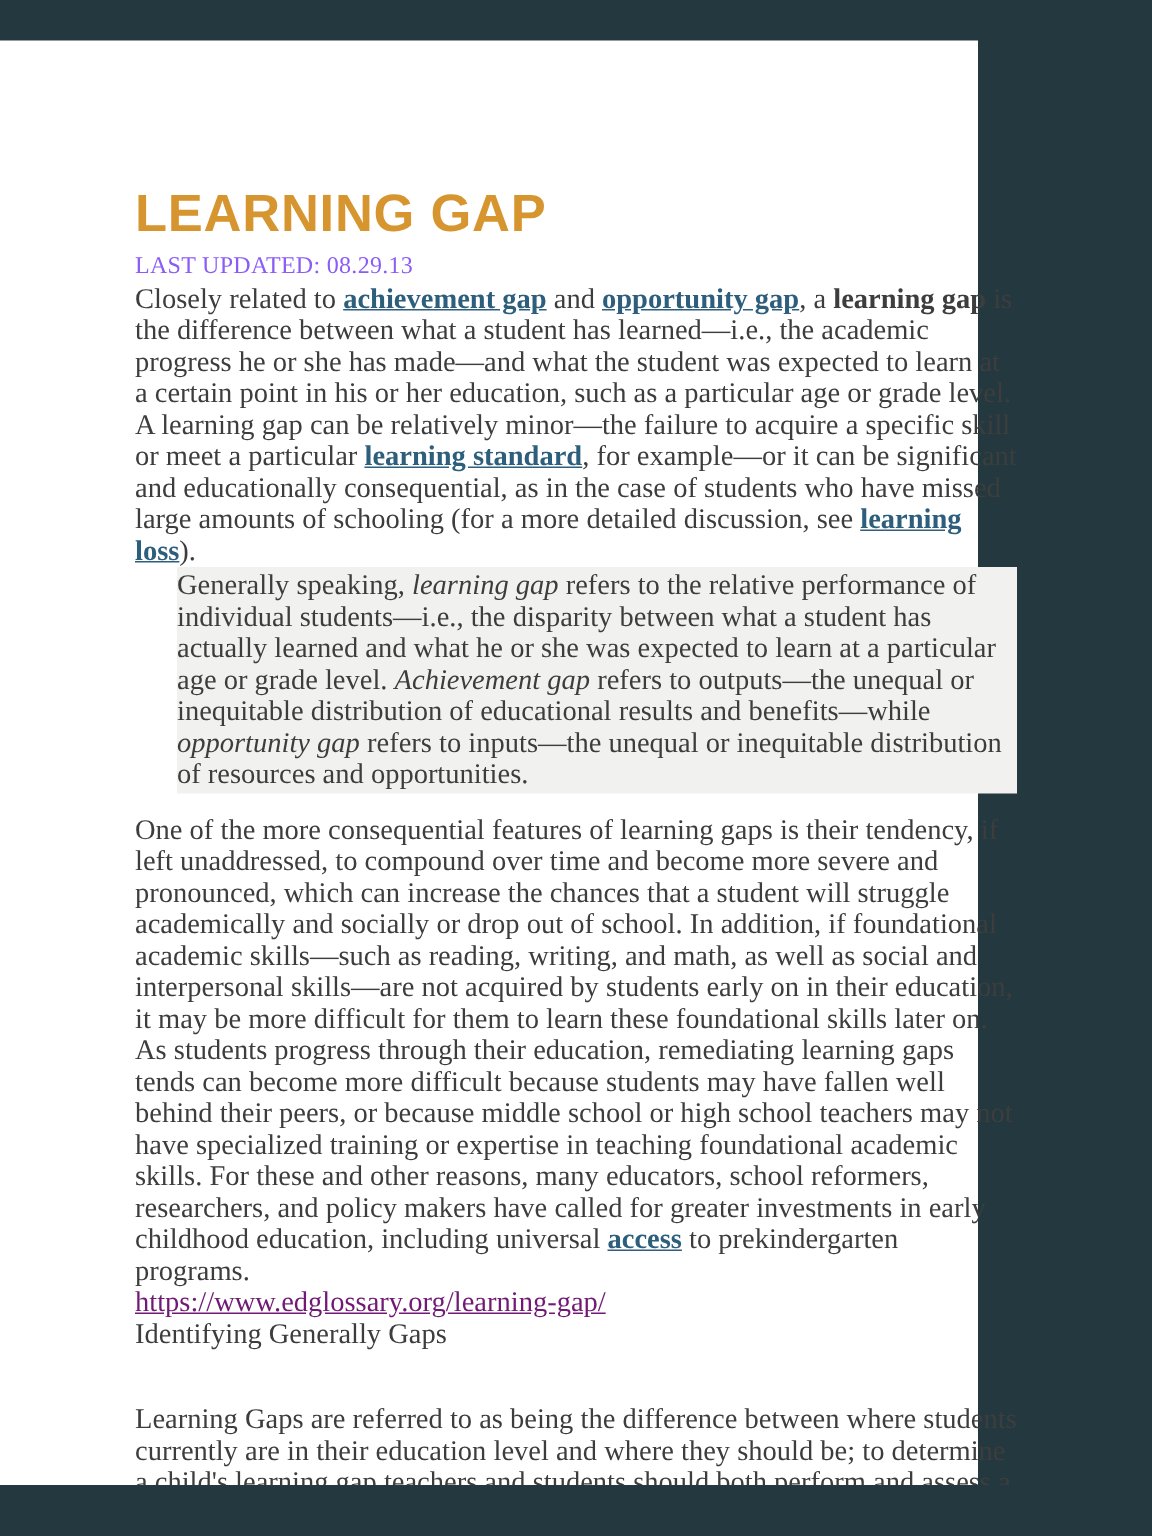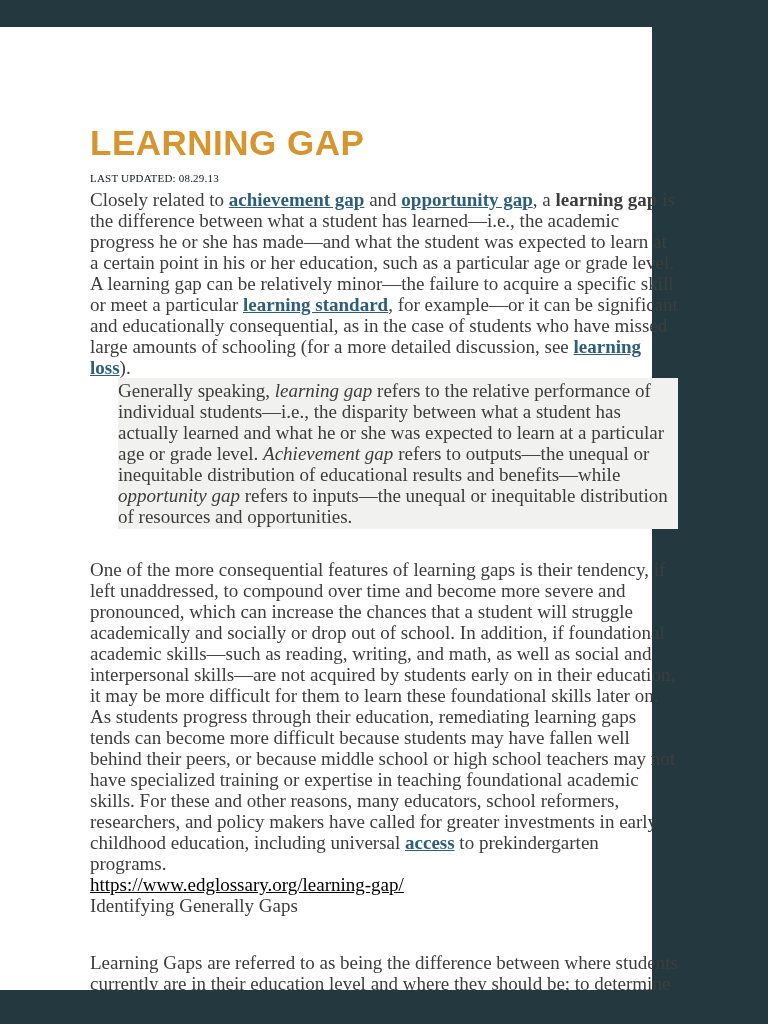--- a/index.html
+++ b/index.html
@@ -37,37 +37,37 @@
   h1.doc-title {
     margin: 98px 0 6px 0;
     font-family: "Liberation Sans", "DejaVu Sans", sans-serif;
     font-weight: bold;
     font-size: 35px;
     line-height: 36px;
     letter-spacing: 0.5px;
     color: #d6952e;
   }
   .last-updated {
-    font-size: 11px;
+    font-size: 16px;
     line-height: 22.3px;
-    color: #0f172a;
+    color: #8b5cf6;
     letter-spacing: 0.2px;
   }
   p.para {
     margin: 0;
     font-size: 19px;
     line-height: 21px;
     color: #3d3d3d;
   }
   p.para.highlight {
     background: #f1f1ef;
     padding: 2px 0;
     margin-left: 28px;
   }
-  p.para.spaced { margin-top: 30px; }
+  p.para.spaced { margin-top: 14px; }
   p.para.spaced-lg { margin-top: 36px; }
   .plain { font-style: normal; font-weight: normal; }
   .bold { font-weight: bold; }
   .italic { font-style: italic; }
   a.link, a.url {
     color: #2d5e7c;
     text-decoration: underline;
     cursor: pointer;
   }
   a.link { font-weight: bold; }
@@ -78,20 +78,20 @@
 <div class="viewer-bar top"></div>
 
 <div class="page">
   <div class="content">
     <h1 class="doc-title" style="color: rgb(214, 149, 46);">LEARNING GAP</h1>
     <div class="last-updated">LAST UPDATED: 08.29.13</div>
     <div>
         <p class="para"><span class="plain">Closely related to </span><a class="link" href="#" style="color: rgb(45, 94, 124);">achievement gap</a><span class="plain"> and </span><a class="link" href="#" style="color: rgb(45, 94, 124);">opportunity gap</a><span class="plain">, a </span><span class="bold">learning gap</span><span class="plain"> is the difference between what a student has learned—i.e., the academic progress he or she has made—and what the student was expected to learn at a certain point in his or her education, such as a particular age or grade level. A learning gap can be relatively minor—the failure to acquire a specific skill or meet a particular </span><a class="link" href="#" style="color: rgb(45, 94, 124);">learning standard</a><span class="plain">, for example—or it can be significant and educationally consequential, as in the case of students who have missed large amounts of schooling (for a more detailed discussion, see </span><a class="link" href="#" style="color: rgb(45, 94, 124);">learning loss</a><span class="plain">).</span></p>
         <p class="para highlight" style="background: rgb(241, 241, 239);"><span class="plain">Generally speaking, </span><span class="italic">learning gap</span><span class="plain"> refers to the relative performance of individual students—i.e., the disparity between what a student has actually learned and what he or she was expected to learn at a particular age or grade level. </span><span class="italic">Achievement gap</span><span class="plain"> refers to outputs—the unequal or inequitable distribution of educational results and benefits—while </span><span class="italic">opportunity gap</span><span class="plain"> refers to inputs—the unequal or inequitable distribution of resources and opportunities.</span></p>
         <p class="para spaced"><span class="plain">One of the more consequential features of learning gaps is their tendency, if left unaddressed, to compound over time and become more severe and pronounced, which can increase the chances that a student will struggle academically and socially or drop out of school. In addition, if foundational academic skills—such as reading, writing, and math, as well as social and interpersonal skills—are not acquired by students early on in their education, it may be more difficult for them to learn these foundational skills later on. As students progress through their education, remediating learning gaps tends can become more difficult because students may have fallen well behind their peers, or because middle school or high school teachers may not have specialized training or expertise in teaching foundational academic skills. For these and other reasons, many educators, school reformers, researchers, and policy makers have called for greater investments in early childhood education, including universal </span><a class="link" href="#" style="color: rgb(45, 94, 124);">access</a><span class="plain"> to prekindergarten programs.</span></p>
-        <p class="para"><a class="url" href="#" style="color: #000000;">https://www.edglossary.org/learning-gap/</a></p>
+        <p class="para"><a class="url" href="#" style="color: #701a75;">https://www.edglossary.org/learning-gap/</a></p>
         <p class="para"><span class="plain">Identifying Generally Gaps</span></p>
         <p class="para spaced-lg"><span class="plain">Learning Gaps are referred to as being the difference between where students currently are in their education level and where they should be; to determine a child's learning gap teachers and students should both perform and assess a variety of ongoing task. This first step to determining a students learning gap is to perform a variety of in class task and collect various data. This data should then be documented as well as analyzed in order to determine how well the student is</span></p>
       </div>
   </div>
 </div>
 
 <div class="viewer-bar bottom"></div>
 
 </body></html>

